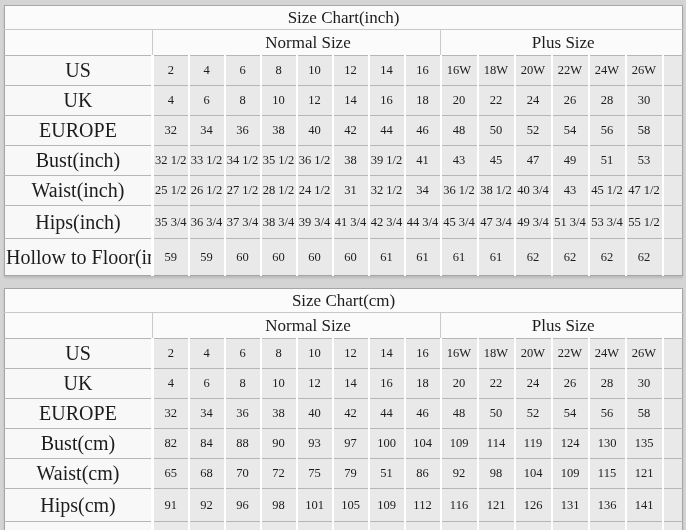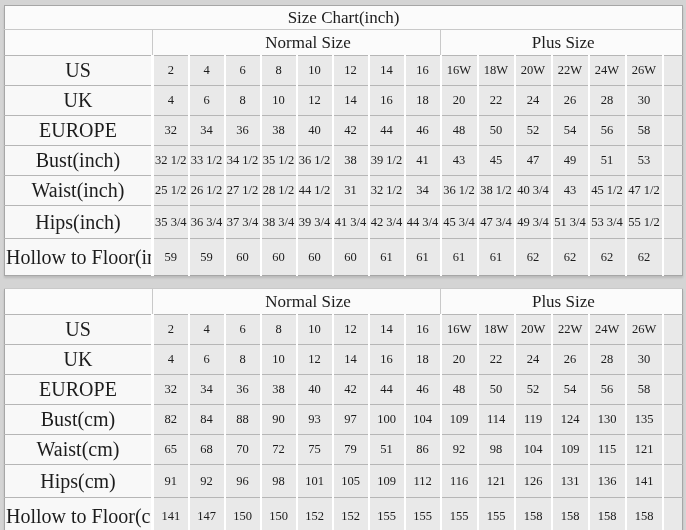--- a/index.html
+++ b/index.html
@@ -184,21 +184,21 @@
             <td class="data-cell">51</td>
             <td class="data-cell">53</td>
             <td class="data-cell spacer-cell"></td>
           </tr>
           <tr class="data-row">
             <td class="label-cell">Waist(inch)</td>
             <td class="data-cell">25 1/2</td>
             <td class="data-cell">26 1/2</td>
             <td class="data-cell">27 1/2</td>
             <td class="data-cell">28 1/2</td>
-            <td class="data-cell">44 1/2</td>
+            <td class="data-cell">24 1/2</td>
             <td class="data-cell">31</td>
             <td class="data-cell">32 1/2</td>
             <td class="data-cell">34</td>
             <td class="data-cell">36 1/2</td>
             <td class="data-cell">38 1/2</td>
             <td class="data-cell">40 3/4</td>
             <td class="data-cell">43</td>
             <td class="data-cell">45 1/2</td>
             <td class="data-cell">47 1/2</td>
             <td class="data-cell spacer-cell"></td>
@@ -257,20 +257,23 @@
           <col class="c-n">
         <col class="c-p">
           <col class="c-p">
           <col class="c-p">
         <col class="c-p">
           <col class="c-p">
           <col class="c-p">
         <col class="c-s">
       </colgroup>
       <tbody>
+        <tr class="title-row">
+          <td class="title-cell" colspan="16">Size Chart(cm)</td>
+        </tr>
         <tr class="group-row">
           <td class="group-empty"></td>
           <td class="gh gh-normal" colspan="8">Normal Size</td>
           <td class="gh gh-plus" colspan="6">Plus Size</td>
           <td class="gh-spacer"></td>
         </tr>
       <tr class="data-row">
             <td class="label-cell">US</td>
             <td class="data-cell">2</td>
             <td class="data-cell">4</td>

